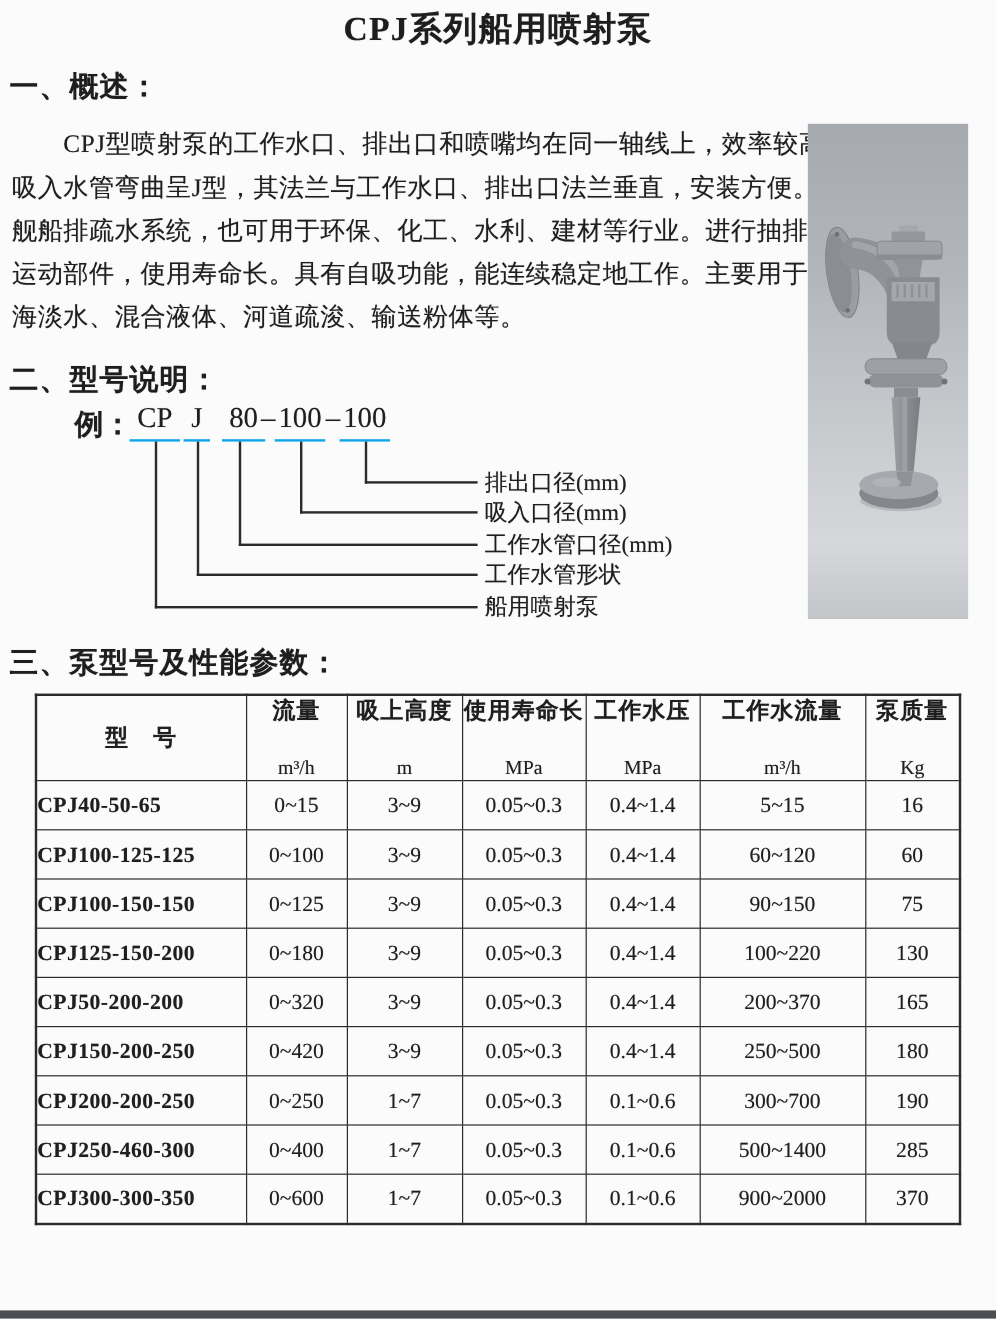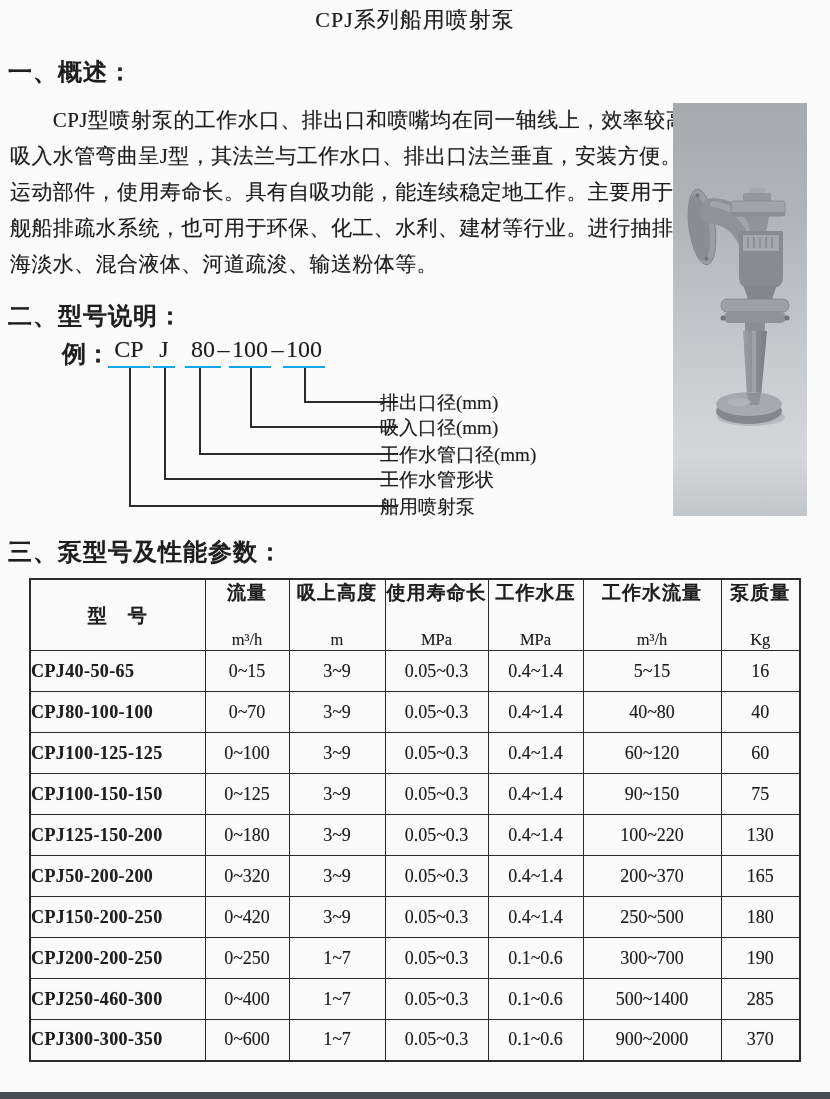--- a/index.html
+++ b/index.html
@@ -4,39 +4,39 @@
 <style>
   html,body{margin:0;padding:0;}
   body{
     width:830px;height:1099px;position:relative;overflow:hidden;
     background:#fbfbfb;color:#1e1e1e;
     font-family:"Liberation Serif","DejaVu Serif",serif;
   }
   .blur{text-shadow:0 0 0.7px rgba(30,30,30,0.45);}
   .title{
     position:absolute;top:5px;left:0;width:830px;text-align:center;
-    font-size:22px;font-weight:normal;letter-spacing:1px;
+    font-size:28px;font-weight:bold;letter-spacing:1px;
   }
   .heading{position:absolute;font-size:24px;font-weight:600;letter-spacing:1px;}
   .para{position:absolute;left:10px;top:102px;width:672px;}
   .pline{height:36px;line-height:36px;font-size:21px;letter-spacing:0.4px;white-space:nowrap;}
   .ex-label{position:absolute;left:62px;top:338px;font-size:24px;font-weight:600;}
   .mpart{
     position:absolute;top:334px;height:34px;line-height:30px;box-sizing:border-box;
     text-align:center;font-size:24px;border-bottom:2px solid #0ea5e9;
   }
   .mdash{
     position:absolute;top:334px;height:34px;line-height:30px;box-sizing:border-box;
     text-align:center;font-size:24px;
   }
   .conn{
     position:absolute;box-sizing:border-box;
     border-left:2px solid #2b2b2b;border-bottom:2px solid #2b2b2b;
   }
-  .callout{position:absolute;left:380px;font-size:19px;line-height:21px;white-space:nowrap;}
+  .callout{position:absolute;left:404px;font-size:19px;line-height:21px;white-space:nowrap;}
   table.params{
     position:absolute;left:29px;top:578px;width:770px;
     border-collapse:collapse;border:2.5px solid #2b2b2b;table-layout:fixed;
   }
   table.params th,table.params td{
     border:1.8px solid #2b2b2b;vertical-align:middle;padding:0;
     font-family:"Liberation Serif","DejaVu Serif",serif;
   }
   table.params thead tr{height:60px;}
   table.params tbody tr{height:41px;}
@@ -50,22 +50,22 @@
 </head>
 <body>
 
 <div class="title blur">CPJ系列船用喷射泵</div>
 
 <div class="heading blur" style="left:8px;top:56px;">一、概述：</div>
 
 <div class="para blur">
   <div class="pline">　　CPJ型喷射泵的工作水口、排出口和喷嘴均在同一轴线上，效率较高。</div>
   <div class="pline">吸入水管弯曲呈J型，其法兰与工作水口、排出口法兰垂直，安装方便。无</div>
+  <div class="pline">舰船排疏水系统，也可用于环保、化工、水利、建材等行业。进行抽排</div>
   <div class="pline">运动部件，使用寿命长。具有自吸功能，能连续稳定地工作。主要用于</div>
-  <div class="pline">舰船排疏水系统，也可用于环保、化工、水利、建材等行业。进行抽排</div>
   <div class="pline">海淡水、混合液体、河道疏浚、输送粉体等。</div>
 </div>
 
 <div class="heading blur" style="left:8px;top:300px;">二、型号说明：</div>
 
 <span class="ex-label blur">例：</span>
 <span class="mpart blur" style="left:108px;width:42px;">CP</span>
 <span class="mpart blur" style="left:153px;width:22px;">J</span>
 <span class="mpart blur" style="left:185px;width:36px;">80</span>
 <span class="mdash blur" style="left:217px;width:13px;">–</span>
@@ -130,29 +130,20 @@
   </thead>
   <tbody>
     <tr>
       <td class="c0">CPJ40-50-65</td>
       <td class="cn">0~15</td>
       <td class="cn">3~9</td>
       <td class="cn">0.05~0.3</td>
       <td class="cn">0.4~1.4</td>
       <td class="cn">5~15</td>
       <td class="cn">16</td>
-    </tr>
-    <tr>
-      <td class="c0">CPJ80-100-100</td>
-      <td class="cn">0~70</td>
-      <td class="cn">3~9</td>
-      <td class="cn">0.05~0.3</td>
-      <td class="cn">0.4~1.4</td>
-      <td class="cn">40~80</td>
-      <td class="cn">40</td>
     </tr>
     <tr>
       <td class="c0">CPJ100-125-125</td>
       <td class="cn">0~100</td>
       <td class="cn">3~9</td>
       <td class="cn">0.05~0.3</td>
       <td class="cn">0.4~1.4</td>
       <td class="cn">60~120</td>
       <td class="cn">60</td>
     </tr>

